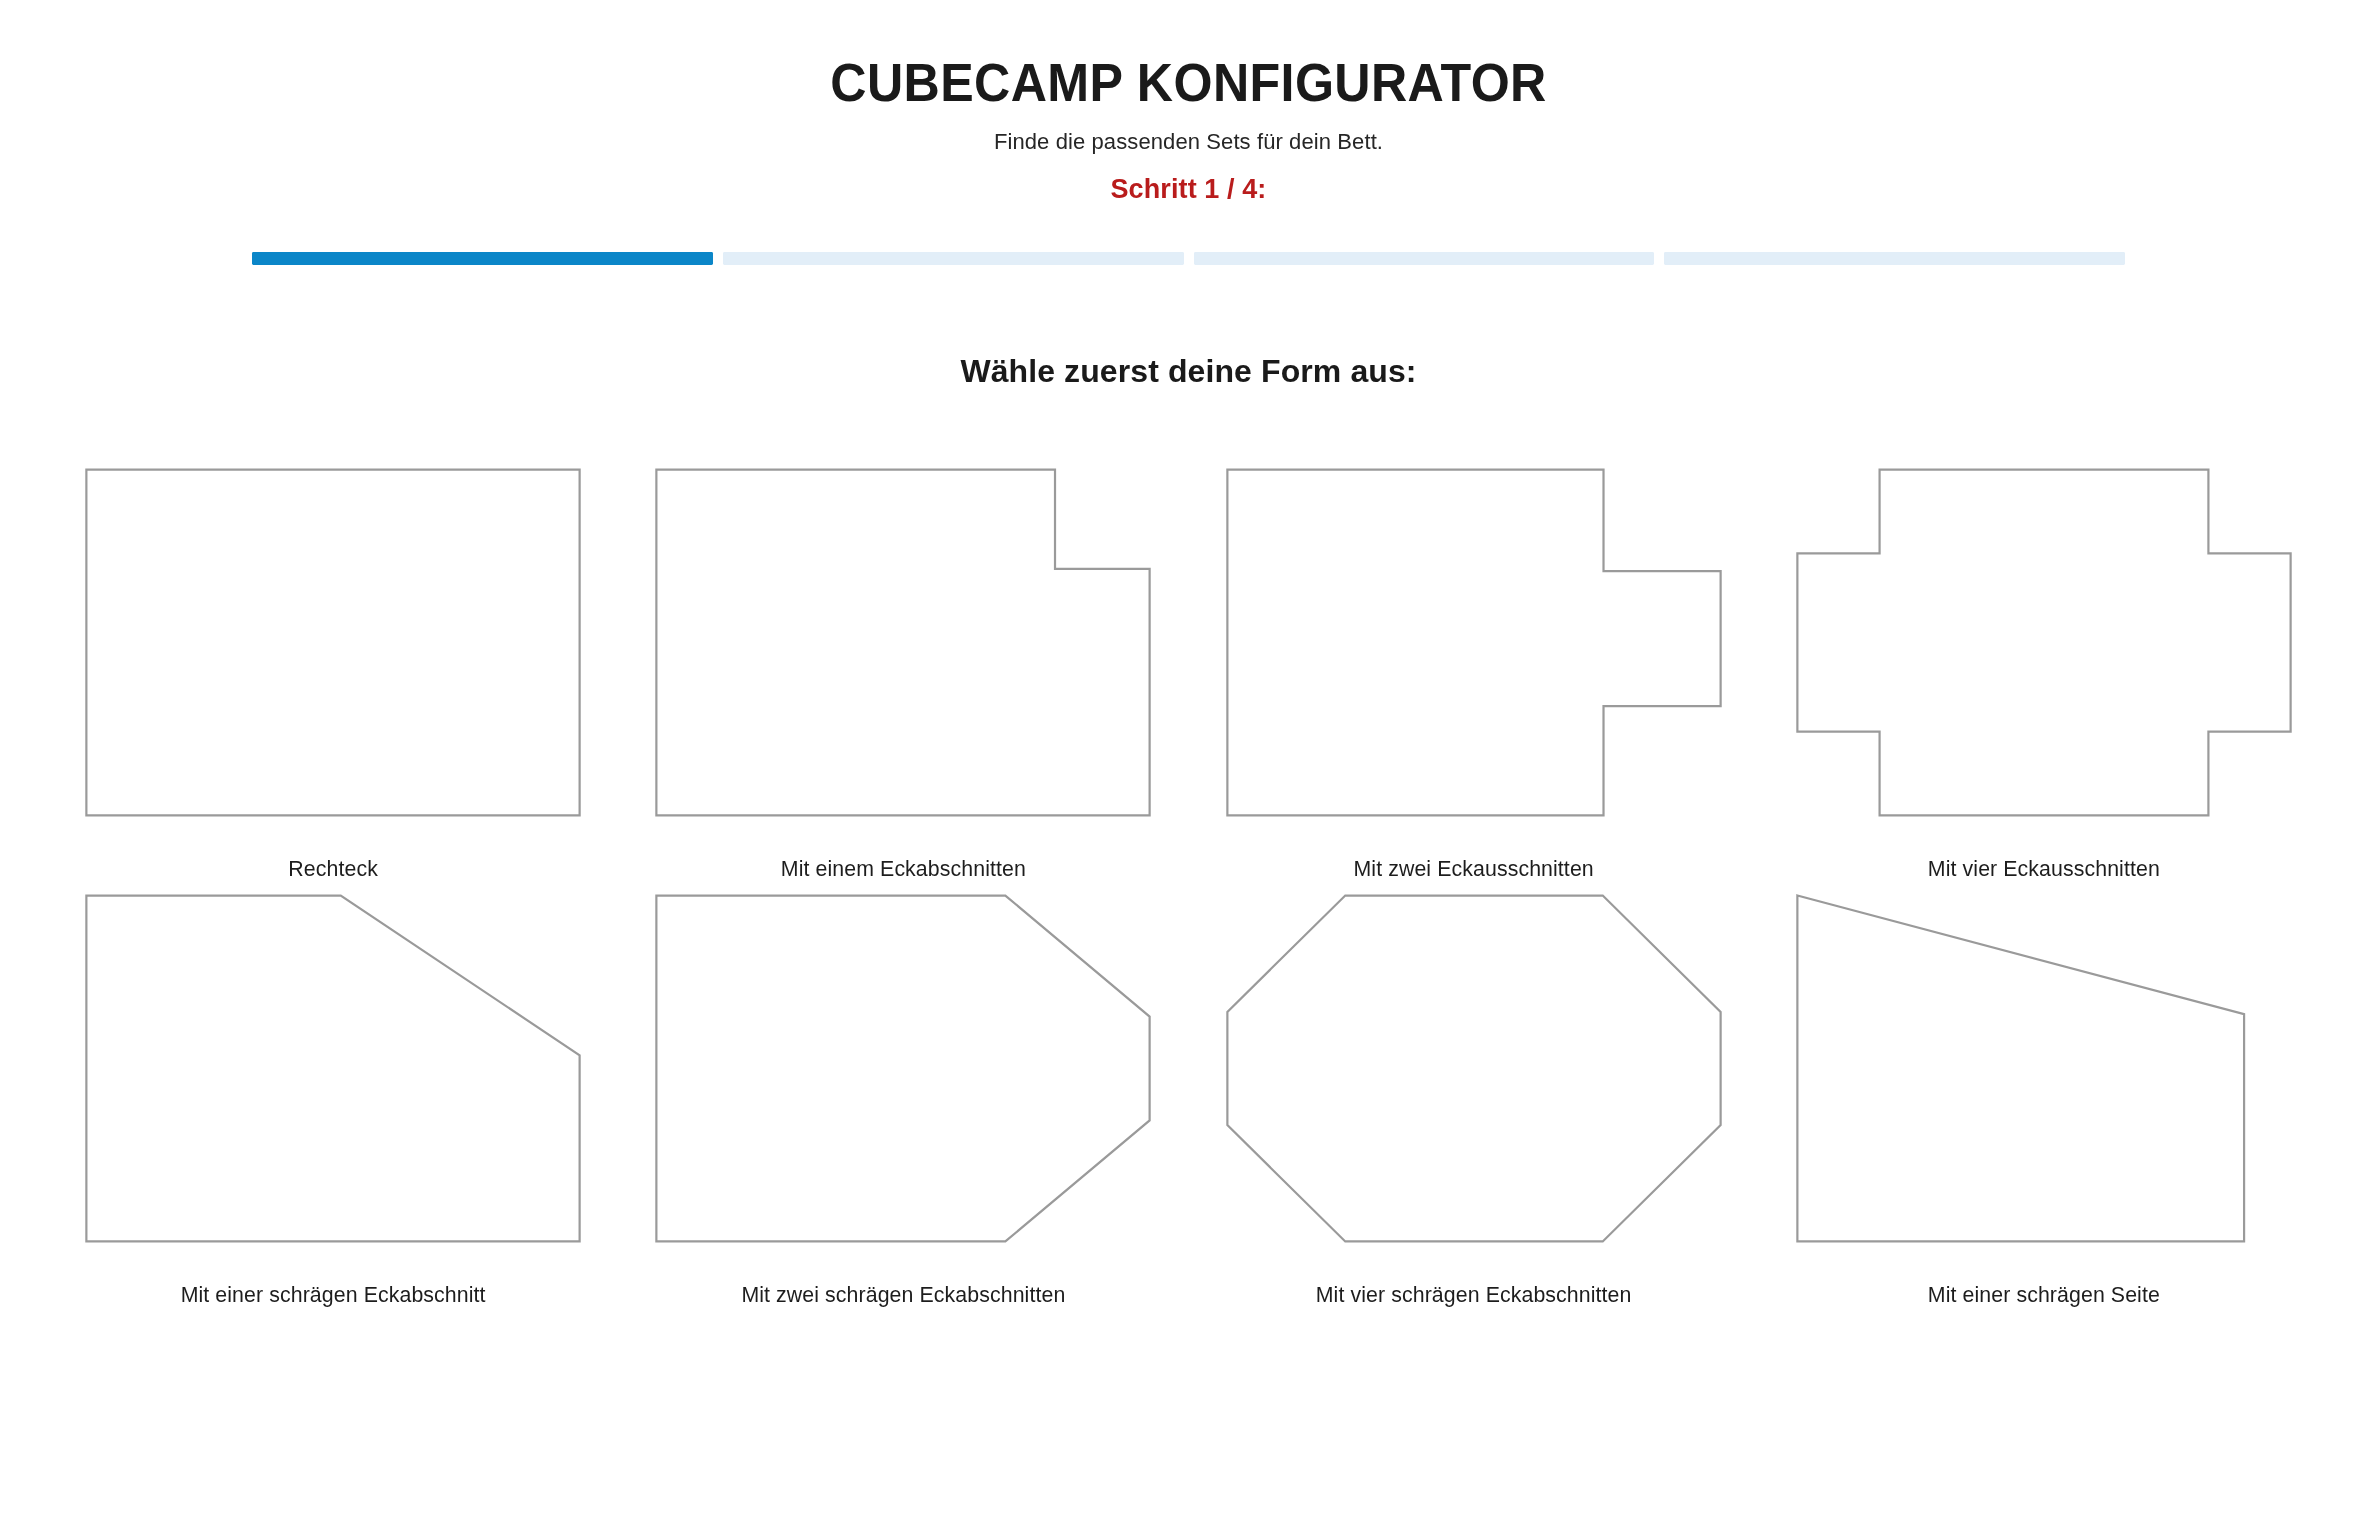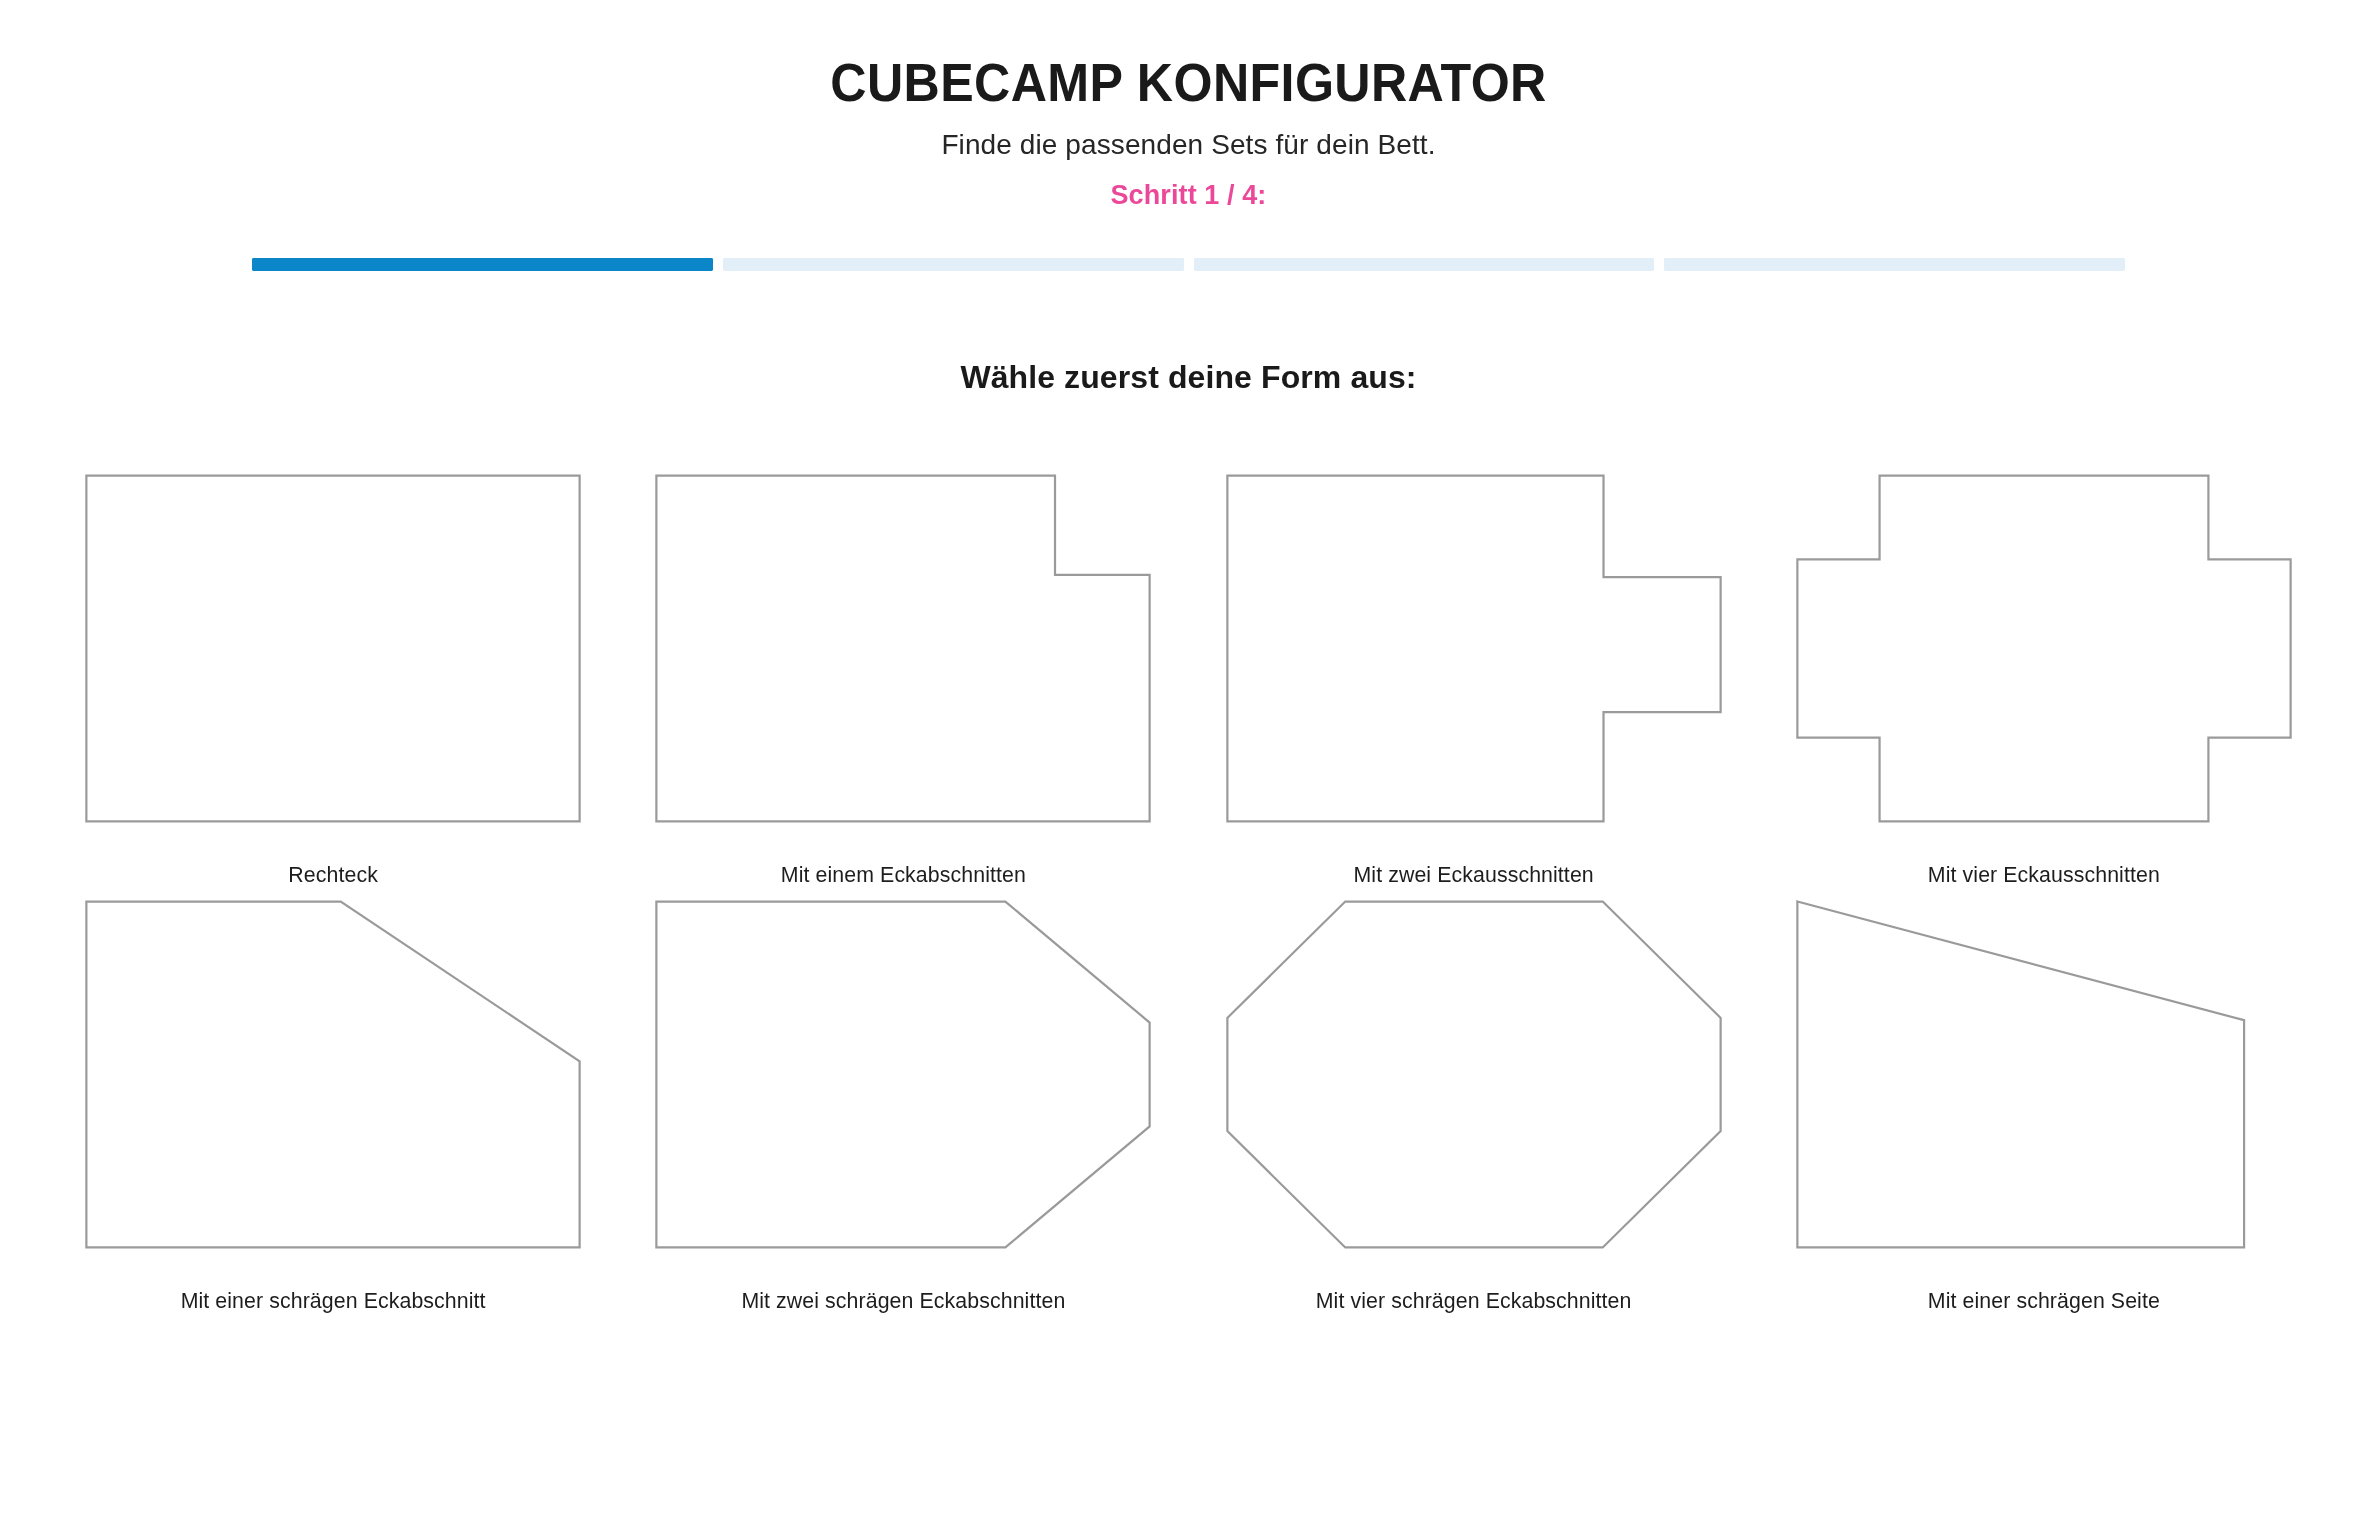--- a/index.html
+++ b/index.html
@@ -28,30 +28,30 @@
   .app-title {
     font-size: 54px;
     line-height: 1.0;
     font-weight: 800;
     letter-spacing: 0.4px;
     color: #1a1a1a;
     transform: scaleX(0.93);
   }
   .app-subtitle {
     margin-top: 20px;
-    font-size: 28px;
+    font-size: 22px;
     font-weight: 400;
     color: #262626;
     letter-spacing: 0.1px;
   }
   .step-label {
     margin-top: 18.5px;
     font-size: 27px;
     font-weight: 700;
-    color: #ec4899;
+    color: #b91c1c;
     letter-spacing: 0.1px;
   }
 
   
   .progress-wrap {
     margin: 47px auto 0 auto;
     width: 1873px;
     display: flex;
     gap: 10px;
   }

